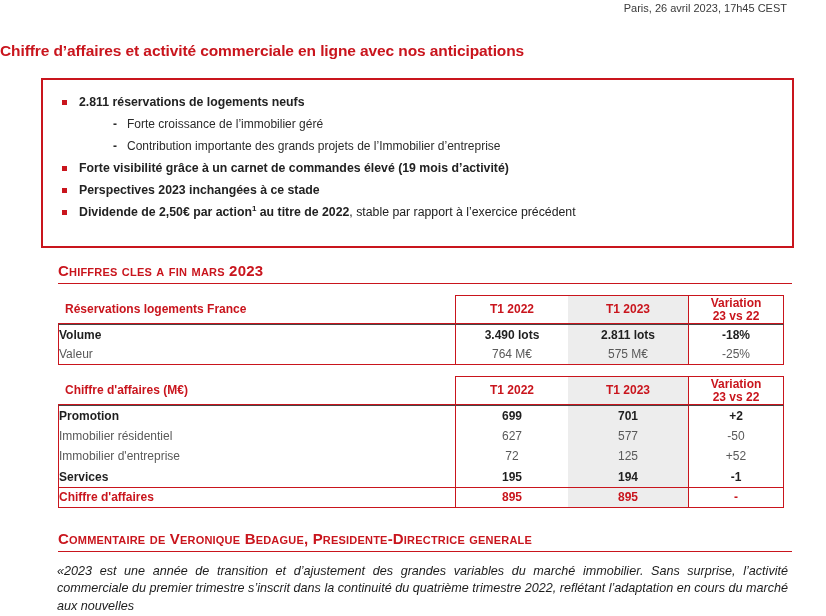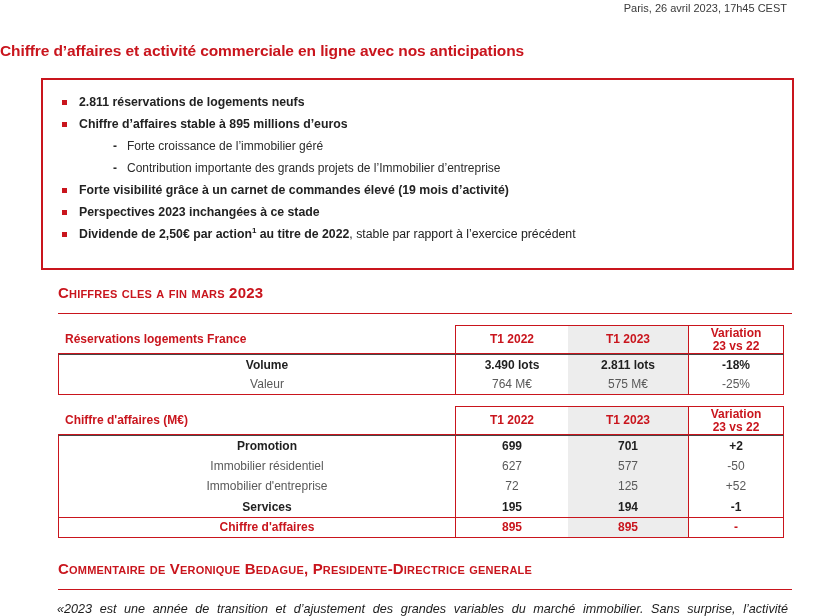--- a/index.html
+++ b/index.html
@@ -36,21 +36,21 @@
     margin:5px 12px 0 1px;
   }
   .kb-text{font-size:12.3px;line-height:14px;font-weight:bold;color:#222;}
   .kb-sub{padding-left:42px;}
   .kb-sub .dash{flex:0 0 24px;font-weight:bold;font-size:12px;line-height:14px;color:#2B2B2B;}
   .kb-sub .kb-text{font-weight:normal;font-size:12px;color:#2B2B2B;}
   .kb-text sup{font-size:8px;line-height:0;}
   .kb-text .reg{font-weight:normal;}
   .sec-heading{
     margin:14px 34px 0 58px;
-    padding-bottom:12px;
+    padding-bottom:4px;
     border-bottom:1px solid var(--red);
     color:var(--red);font-weight:bold;font-size:15px;
     font-variant:small-caps;letter-spacing:0.2px;
   }
   table{
     border-collapse:separate;border-spacing:0;
     margin:11px 0 4px 58px;width:726px;table-layout:fixed;
     font-size:12px;
   }
   col.c-label{width:397px;}
@@ -58,21 +58,21 @@
   col.c-t2{width:120px;}
   col.c-var{width:96px;}
   th{height:29px;vertical-align:middle;font-weight:bold;color:var(--red);
      border-bottom:1px solid var(--red);}
   th.h-label{text-align:left;padding-left:7px;}
   th.h-num{text-align:center;border-top:1px solid var(--red);font-size:12px;line-height:13px;}
   th.h-t1{border-left:1px solid var(--red);}
   th.h-t2{background:var(--shade);}
   th.h-var{border-left:1px solid var(--red);border-right:1px solid var(--red);}
   td{height:20.5px;vertical-align:middle;text-align:center;}
-  td.cell-label{text-align:center;padding-left:20px;border-left:1px solid var(--red);}
+  td.cell-label{text-align:left;padding-left:0;border-left:1px solid var(--red);}
   td.cell-t1{border-left:1px solid var(--red);}
   td.cell-t2{background:var(--shade);}
   td.cell-var{border-left:1px solid var(--red);border-right:1px solid var(--red);}
   tbody tr:first-child td{border-top:1px solid #454545;}
   tbody tr:last-child td{border-bottom:1px solid var(--red);}
   tr.row-bold td{font-weight:bold;color:var(--dark);}
   tr.row-gray td{font-weight:normal;color:var(--gray);}
   tr.row-total td{font-weight:bold;color:var(--red);border-top:1px solid var(--red);}
   td.var-normal{font-weight:normal;color:var(--midgray);}
   .comment-heading{margin-top:22px;}
@@ -88,24 +88,20 @@
 <div class="dateline">Paris, 26 avril 2023, 17h45 CEST</div>
 
 <div class="title">
   <div>Chiffre d’affaires et activité commerciale en ligne avec nos anticipations</div>
 </div>
 
 <div class="keybox">
   <div class="kb-item">
     <span class="sq"></span>
     <span class="kb-text">2.811 réservations de logements neufs</span>
-  </div>
-  <div class="kb-item">
-    <span class="sq"></span>
-    <span class="kb-text">Chiffre d’affaires stable à 895 millions d’euros</span>
   </div>
   <div class="kb-item kb-sub">
     <span class="dash">-</span>
     <span class="kb-text">Forte croissance de l’immobilier géré</span>
   </div>
   <div class="kb-item kb-sub">
     <span class="dash">-</span>
     <span class="kb-text">Contribution importante des grands projets de l’Immobilier d’entreprise</span>
   </div>
   <div class="kb-item">

